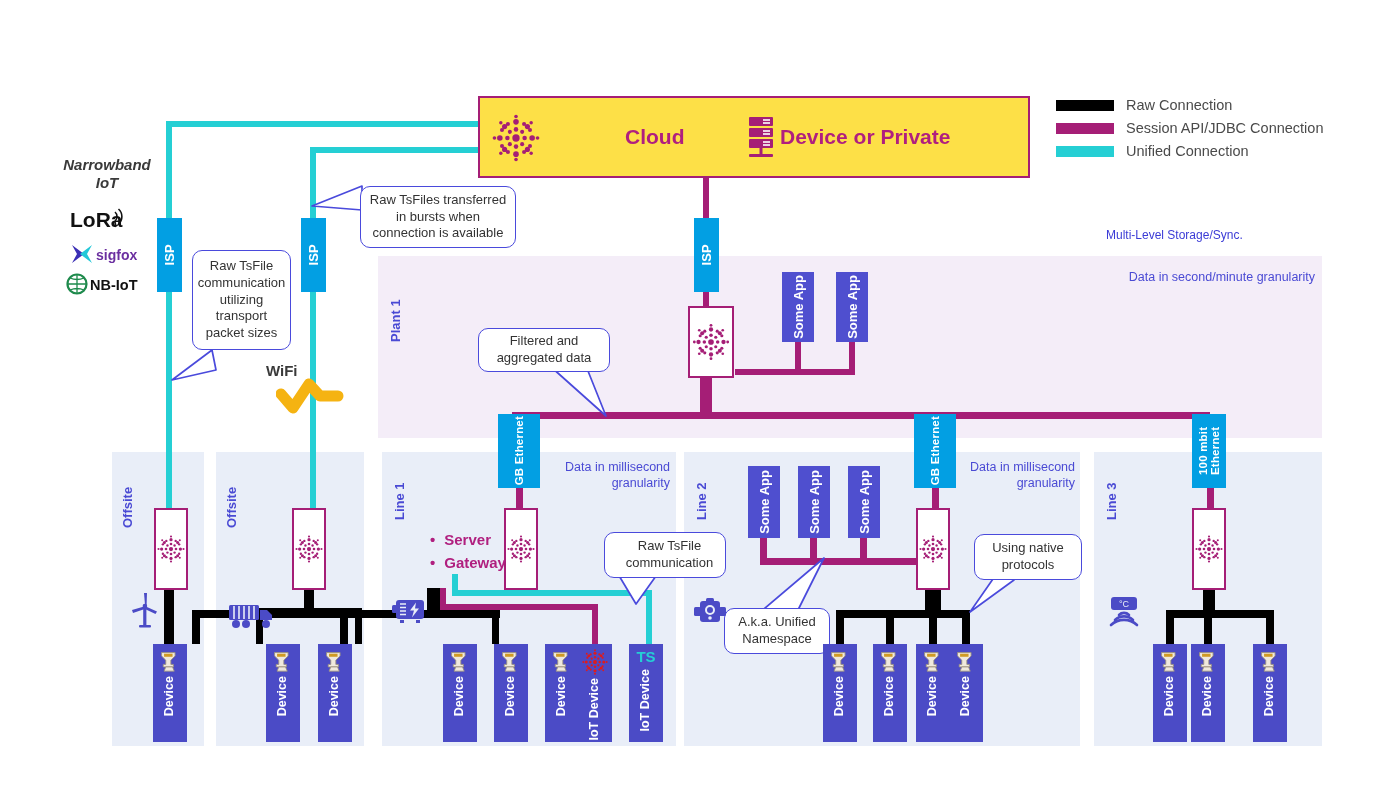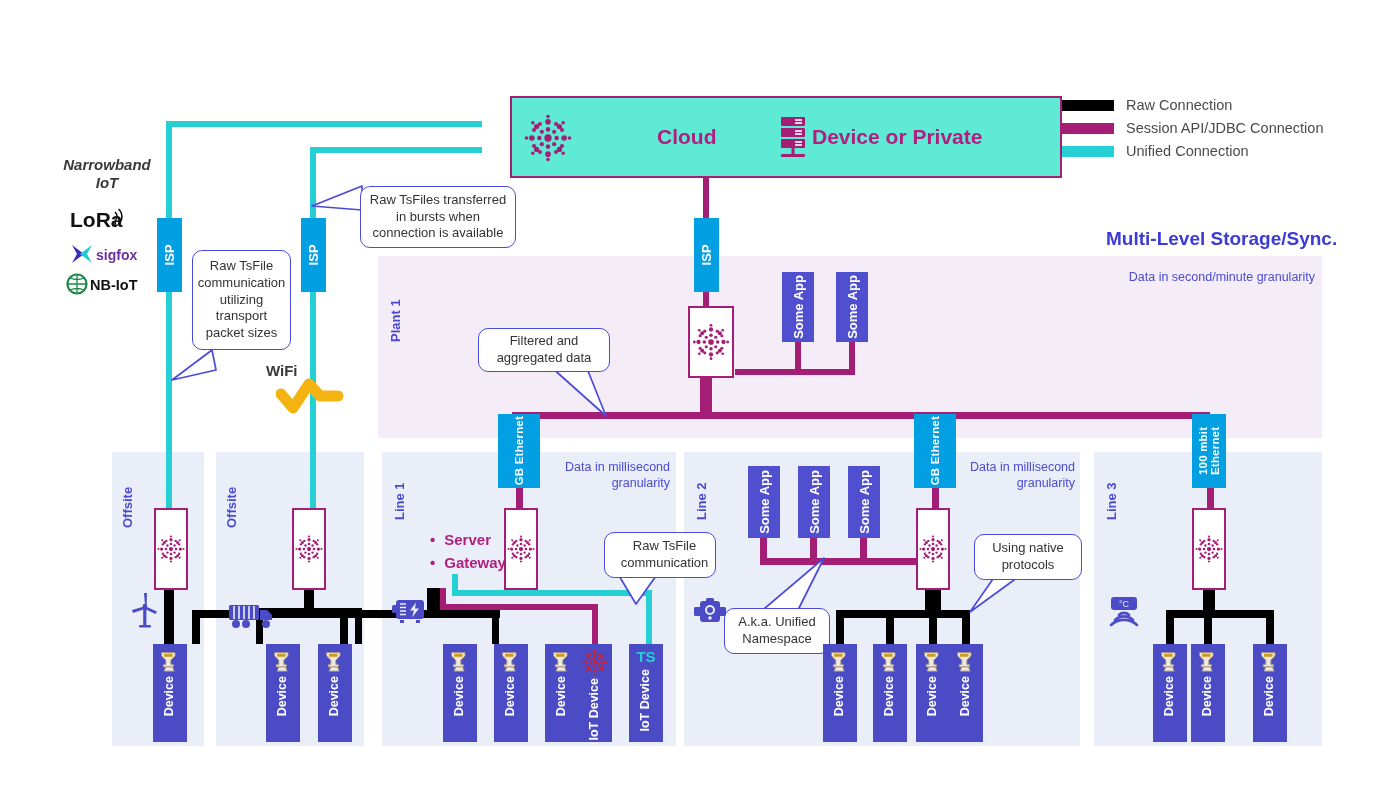--- a/index.html
+++ b/index.html
@@ -5,43 +5,43 @@
   html,body{margin:0;padding:0;background:#ffffff;}
   body{width:1400px;height:788px;position:relative;overflow:hidden;
        font-family:"Liberation Sans","DejaVu Sans",sans-serif;}
   .abs{position:absolute;}
   
   .plant-band{background:#f4edf8;}
   .line-panel{background:#e9eef8;}
   .band-label{color:#4a4ad4;font-weight:bold;font-size:13px;
               writing-mode:vertical-rl;transform:rotate(180deg);white-space:nowrap;}
   .band-note{color:#4a4ad4;font-size:12.5px;text-align:right;line-height:1.25;}
-  .section-title{color:#3b3bd6;font-weight:bold;font-size:19px;}
+  .section-title{color:#3b3bd6;font-weight:normal;font-size:12px;}
   
   .w{position:absolute;}
   .raw{background:#000000;}
   .api{background:#a51e76;}
   .ts{background:#25cfd4;}
   .ts-dash{background-image:linear-gradient(#25cfd4 60%,rgba(0,0,0,0) 0%);
            background-size:100% 14px;background-repeat:repeat-y;}
   
   .isp,.eth{background:#029fe3;color:#fff;display:flex;align-items:center;justify-content:center;}
   .isp span,.eth span{writing-mode:vertical-rl;transform:rotate(180deg);
         font-weight:bold;font-size:13px;letter-spacing:.2px;text-align:center;line-height:1.05;}
   .eth span{font-size:11.5px;}
   .app{background:#4f4fcf;color:#fff;display:flex;align-items:center;justify-content:center;}
   .app span{writing-mode:vertical-rl;transform:rotate(180deg);font-weight:bold;font-size:13px;}
   .device{background:#4b4bc6;color:#fff;display:flex;flex-direction:column;
           align-items:center;justify-content:flex-start;padding-top:4px;box-sizing:border-box;}
   .device .dlabel{writing-mode:vertical-rl;transform:rotate(180deg);
           font-weight:bold;font-size:12.5px;text-align:center;line-height:1.05;margin-top:2px;}
   .node{background:#fff;border:2.5px solid #a51e76;display:flex;
         align-items:center;justify-content:center;box-sizing:border-box;}
-  .cloudbar{background:#5eead4;border:2.5px solid #a51e76;box-sizing:border-box;
-        display:flex;align-items:center;margin-left:32px;}
+  .cloudbar{background:#fde047;border:2.5px solid #a51e76;box-sizing:border-box;
+        display:flex;align-items:center;}
   .cloudtxt{color:#b01f7f;font-weight:bold;font-size:21px;}
   
   .callout{background:#fff;border:1.7px solid #4a4adc;border-radius:10px;
            color:#333;font-size:13px;text-align:center;line-height:1.3;
            display:flex;align-items:center;justify-content:center;
            box-sizing:border-box;padding:5px 7px;}
   .ctail{position:absolute;overflow:visible;}
   
   .legend-row{display:flex;align-items:center;margin-bottom:7px;}
   .legend-sw{width:58px;height:11px;margin-right:12px;}
@@ -287,21 +287,21 @@
 <svg class="ctail" style="left:540px;top:360px;" width="90" height="64" viewBox="0 0 90 64">
   <path d="M10 6 L66 56 L46 6 Z" fill="#fff" stroke="#4a4adc" stroke-width="1.7" stroke-linejoin="round"></path>
 </svg>
 <div class="abs callout" style="left:478px;top:328px;width:132px;height:44px;">
   <span>Filtered and aggregated data</span>
 </div>
 
 <svg class="ctail" style="left:600px;top:570px;" width="90" height="44" viewBox="0 0 90 44">
   <path d="M18 4 L36 34 L56 6 Z" fill="#fff" stroke="#4a4adc" stroke-width="1.7" stroke-linejoin="round"></path>
 </svg>
-<div class="abs callout" style="left:604px;top:532px;width:112px;height:46px;padding-left:16px;">
+<div class="abs callout" style="left:604px;top:532px;width:122px;height:46px;padding-left:16px;">
   <span>Raw TsFile communication</span>
 </div>
 
 <svg class="ctail" style="left:740px;top:552px;" width="110" height="70" viewBox="0 0 110 70">
   <path d="M84 6 L18 62 L56 62 Z" fill="#fff" stroke="#4a4adc" stroke-width="1.7" stroke-linejoin="round"></path>
 </svg>
 <div class="abs callout" style="left:724px;top:608px;width:106px;height:46px;">
   <span>A.k.a. Unified Namespace</span>
 </div>
 

